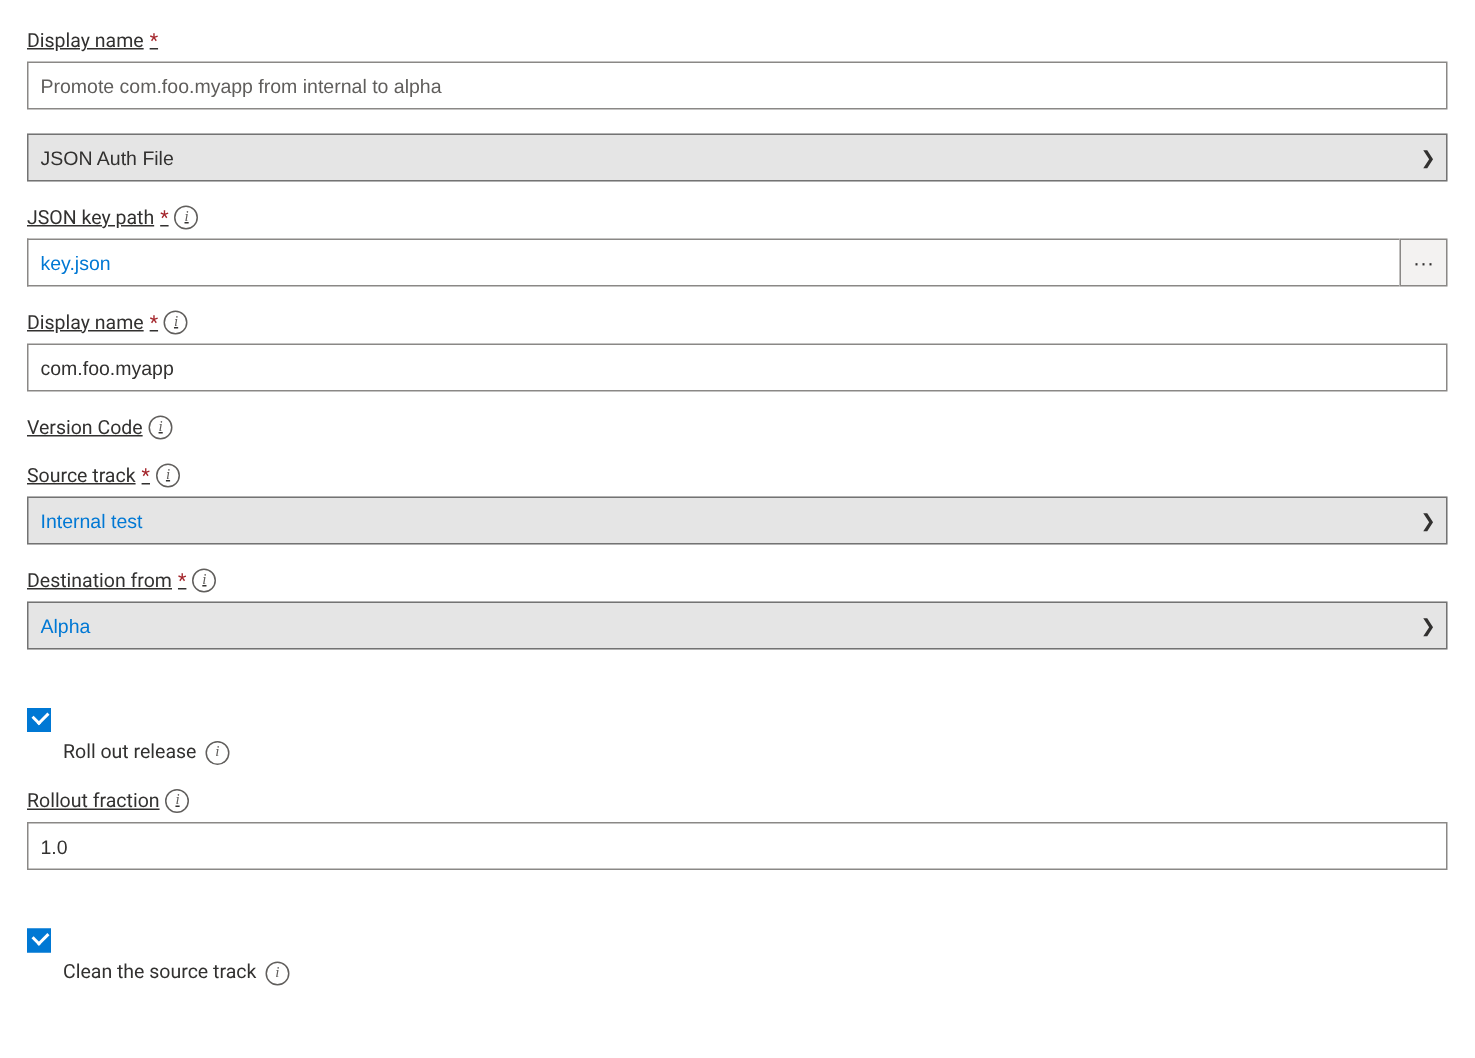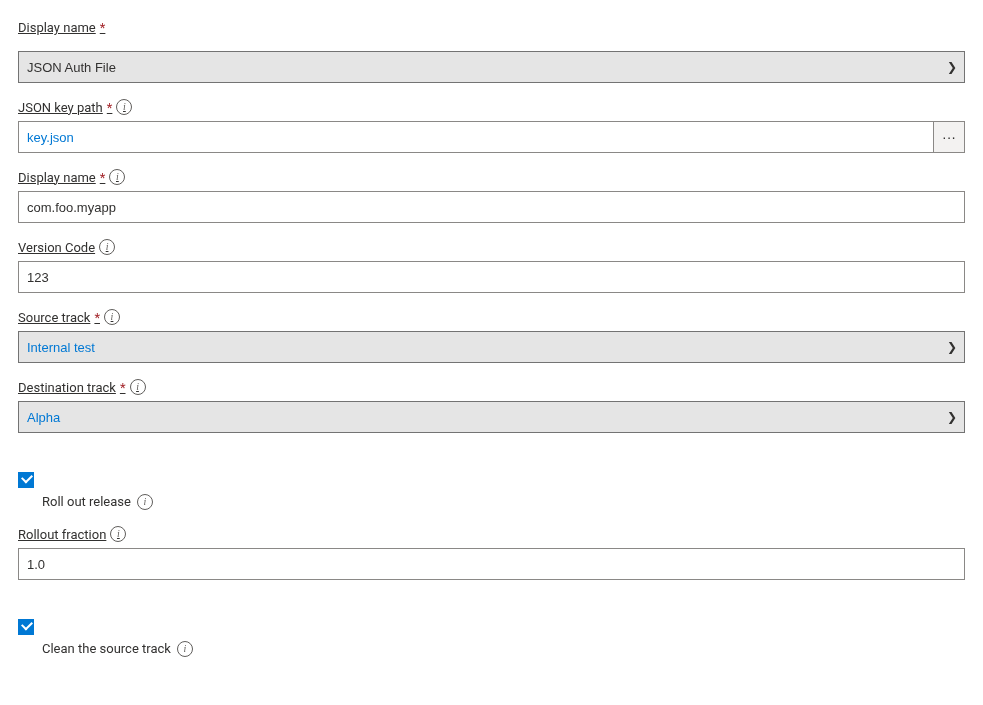--- a/index.html
+++ b/index.html
@@ -179,20 +179,21 @@
     }
   </style>
 </head>
 <body>
 
 <div class="form-group">
   <div class="form-label">
     <span>Display name</span>
     <span class="required-star">*</span>
   </div>
+  <input type="text" class="form-input display-name-input" value="Promote com.foo.myapp from internal to alpha" style="">
 </div>
 
 <div class="form-group">
   <div class="select-wrapper">
     <select class="form-select">
       <option>JSON Auth File</option>
       <option>Service Account</option>
       <option>OAuth</option>
     </select>
     <span class="select-chevron">❯</span>
@@ -220,21 +221,20 @@
     <span class="info-icon">i</span>
   </div>
   <input type="text" class="form-input" value="com.foo.myapp" style="">
 </div>
 
 <div class="form-group">
   <div class="form-label">
     <span>Version Code</span>
     <span class="info-icon">i</span>
   </div>
-  <input type="text" class="form-input" value="123" style="">
 </div>
 
 <div class="form-group">
   <div class="form-label">
     <span>Source track</span>
     <span class="required-star">*</span>
     <span class="info-icon">i</span>
   </div>
   <div class="select-wrapper">
     <select class="form-select source-track-select">
@@ -242,21 +242,21 @@
       <option>Alpha</option>
       <option>Beta</option>
       <option>Production</option>
     </select>
     <span class="select-chevron">❯</span>
   </div>
 </div>
 
 <div class="form-group">
   <div class="form-label">
-    <span>Destination track</span>
+    <span>Destination from</span>
     <span class="required-star">*</span>
     <span class="info-icon">i</span>
   </div>
   <div class="select-wrapper">
     <select class="form-select destination-track-select">
       <option>Alpha</option>
       <option>Beta</option>
       <option>Production</option>
     </select>
     <span class="select-chevron">❯</span>

